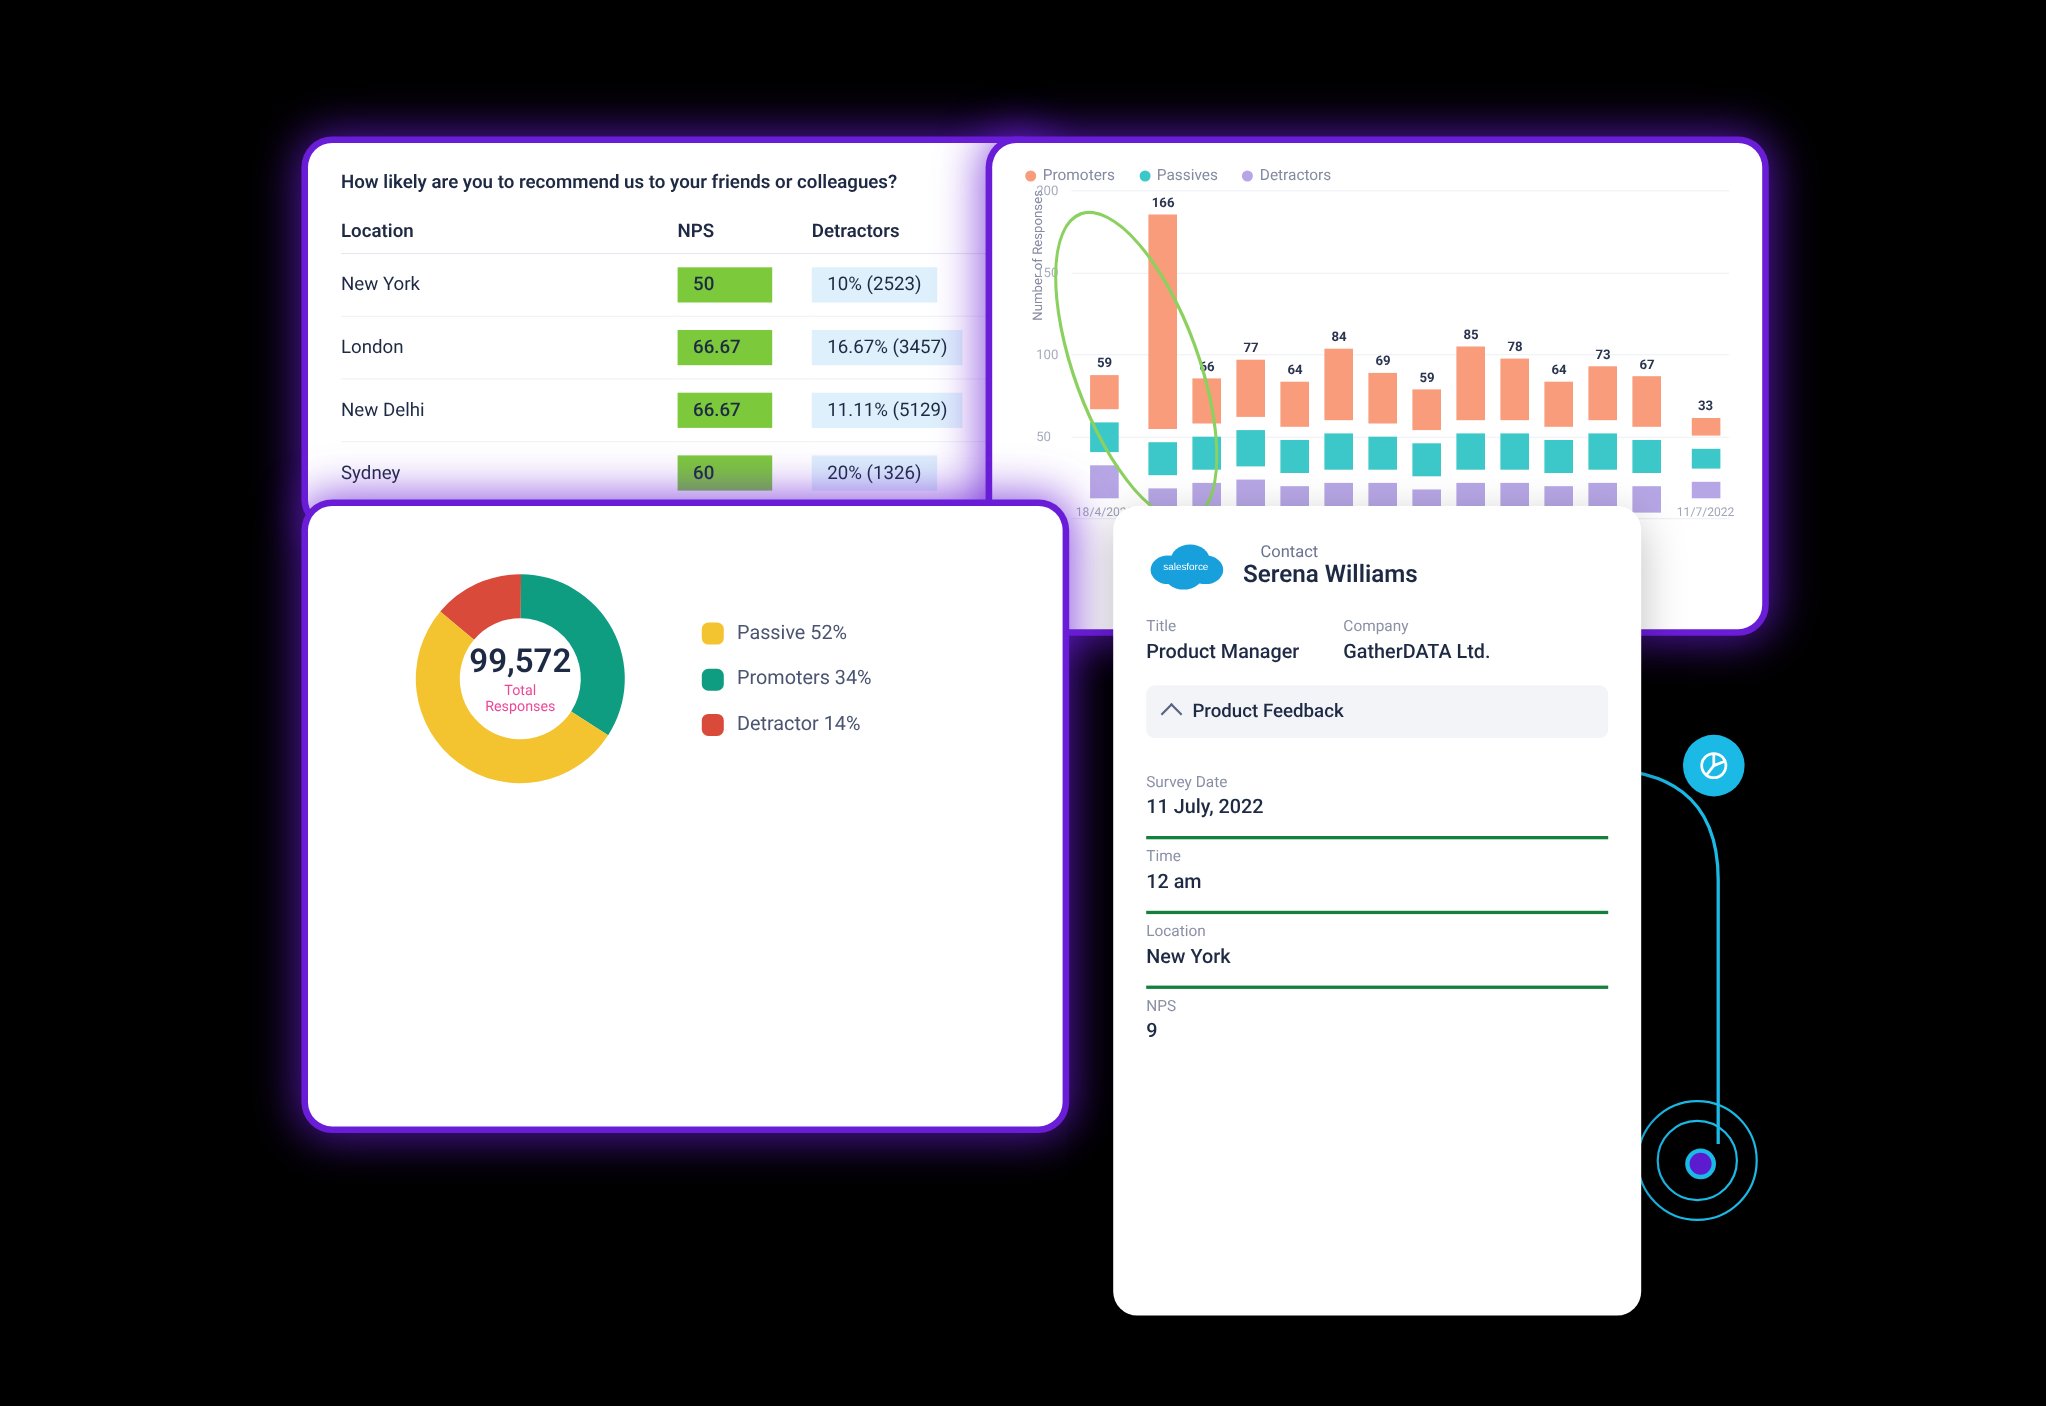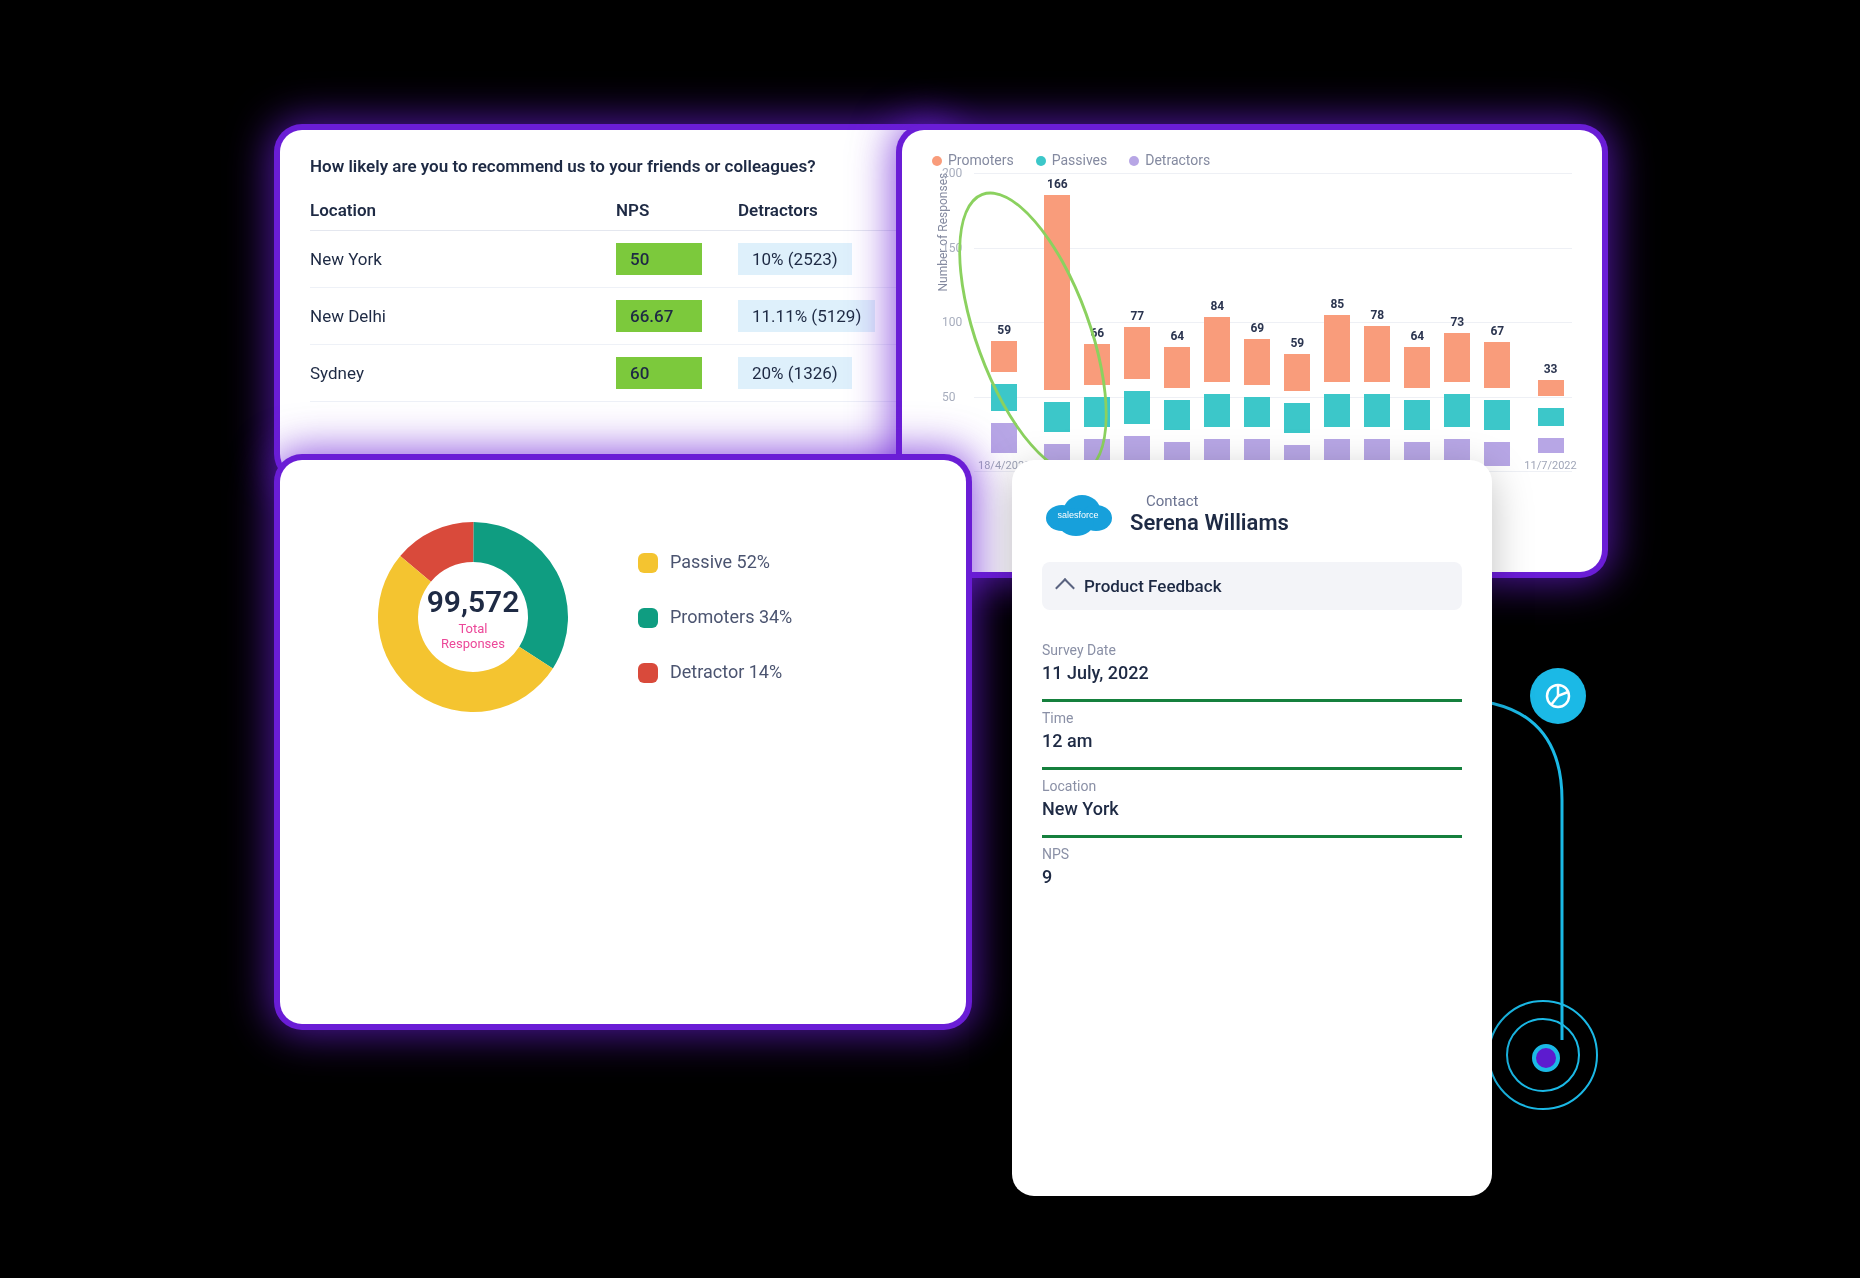--- a/index.html
+++ b/index.html
@@ -41,21 +41,21 @@
 .ellipse{position:absolute;border:3px solid #8bd15f;border-radius:50%;transform:rotate(-20deg);pointer-events:none;}
 
 
 #card-donut{left:280px;top:460px;width:610px;height:500px;padding:32px 38px;}
 #card-donut .title{font-size:22px;color:#1e2a44;font-weight:600;line-height:1.4;margin-bottom:24px;}
 .donut-wrap{display:flex;align-items:center;gap:40px;padding-left:30px;}
 .donut{position:relative;width:250px;height:250px;}
 .donut-center{position:absolute;left:50%;top:50%;transform:translate(-50%,-50%);text-align:center;color:#1e2a44;}
 .donut-center .big{font-size:30px;font-weight:600;}
 .donut-center .sub{font-size:13px;color:#ec4899;margin-top:2px;}
-.d-legend{display:flex;flex-direction:column;gap:33px;font-size:18px;color:#4b5470;}
+.d-legend{display:flex;flex-direction:column;gap:20px;font-size:18px;color:#4b5470;}
 .sw{display:inline-block;width:20px;height:20px;border-radius:6px;margin-right:12px;vertical-align:middle;}
 .sw-pas{background:#f4c430;}
 .sw-pro{background:#0f9d81;}
 .sw-det{background:#d94a3b;}
 
 
 #card-contact{left:1012px;top:460px;width:420px;height:680px;padding:28px 30px;z-index:10;border-radius:22px;background:#fff;box-shadow:0 12px 40px rgba(0,0,0,0.25);position:absolute;}
 .sf-head{display:flex;gap:16px;align-items:center;margin-bottom:24px;}
 .sf-cloud{width:72px;height:50px;position:relative;}
 .sf-t1{font-size:15px;color:#6b7390;margin-left:16px;}
@@ -89,20 +89,25 @@
         <th style="width:170px;">Detractors</th>
       </tr>
         </thead>
       <tbody id="tbl-body">
           <tr>
             <td>New York</td>
             <td><span class="cell-nps">50</span></td>
             <td><span class="cell-det">10% (2523)</span></td>
           </tr>
           <tr>
+            <td>London</td>
+            <td><span class="cell-nps">66.67</span></td>
+            <td><span class="cell-det">16.67% (3457)</span></td>
+          </tr>
+          <tr>
             <td>New Delhi</td>
             <td><span class="cell-nps">66.67</span></td>
             <td><span class="cell-det">11.11% (5129)</span></td>
           </tr>
           <tr>
             <td>Sydney</td>
             <td><span class="cell-nps">60</span></td>
             <td><span class="cell-det">20% (1326)</span></td>
           </tr>
         </tbody>
@@ -296,20 +301,30 @@
           <ellipse cx="54" cy="30" rx="16" ry="13" fill="#17a0db"></ellipse>
           <ellipse cx="34" cy="34" rx="18" ry="14" fill="#17a0db"></ellipse>
           <text x="36" y="30" text-anchor="middle" fill="#fff" font-size="9" font-family="Arial">salesforce</text>
         </svg>
       </div>
       <div>
         <div class="sf-t1">Contact</div>
         <div class="sf-t2">Serena Williams</div>
       </div>
     </div>
+    <div class="c-row">
+      <div>
+        <div class="c-lbl">Title</div>
+        <div class="c-val">Product Manager</div>
+      </div>
+      <div>
+        <div class="c-lbl">Company</div>
+        <div class="c-val">GatherDATA Ltd.</div>
+      </div>
+    </div>
     <div class="accordion">
       <span class="chev"></span>
       <span>Product Feedback</span>
     </div>
     <div id="contact-fields">
         <div class="field">
           <div class="c-lbl">Survey Date</div>
           <div class="c-val">11 July, 2022</div>
         </div>
         <div class="field">

